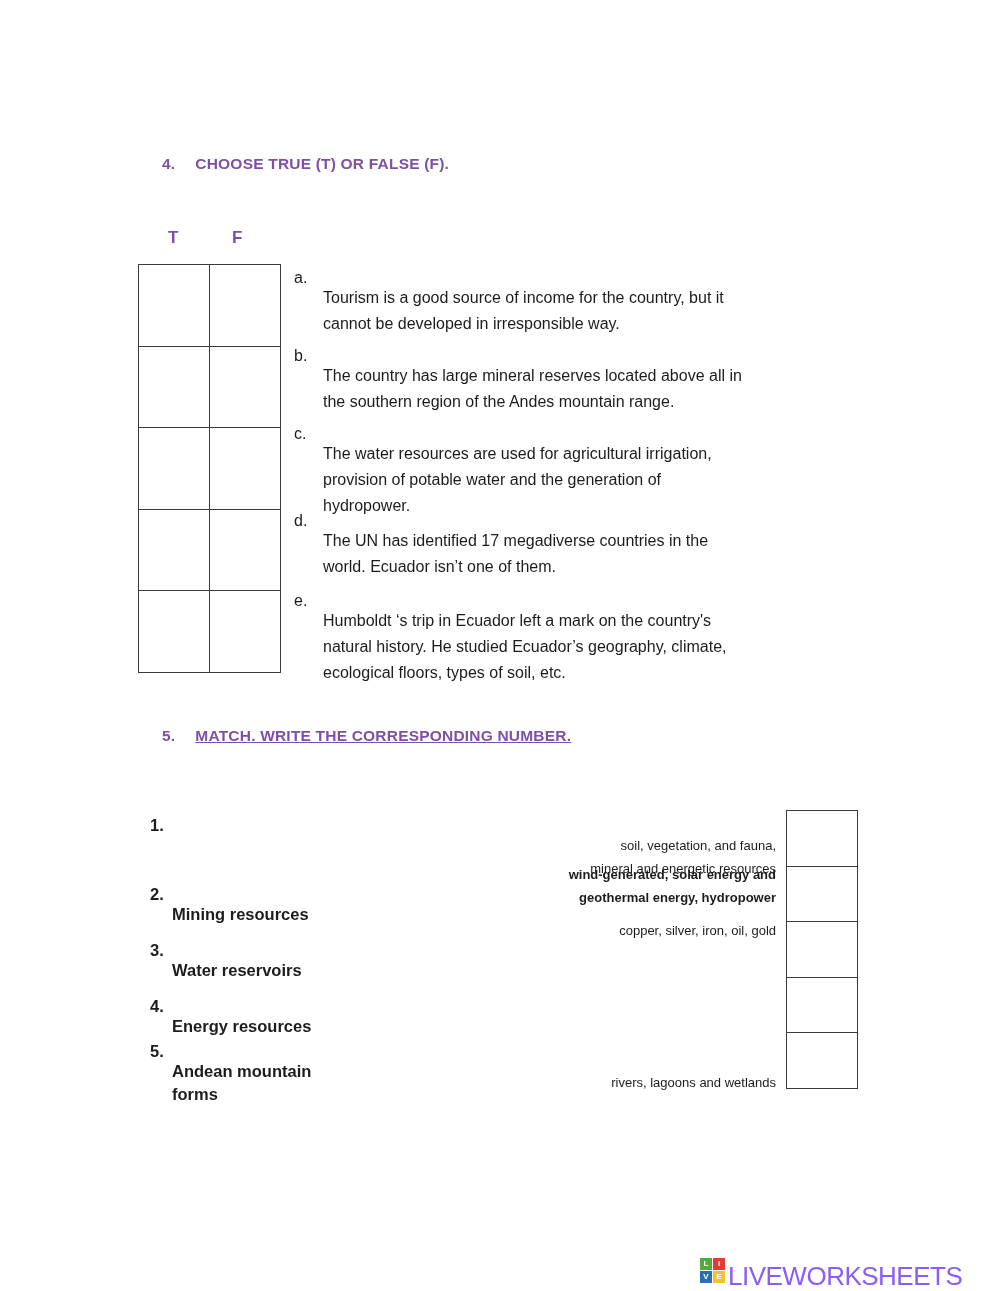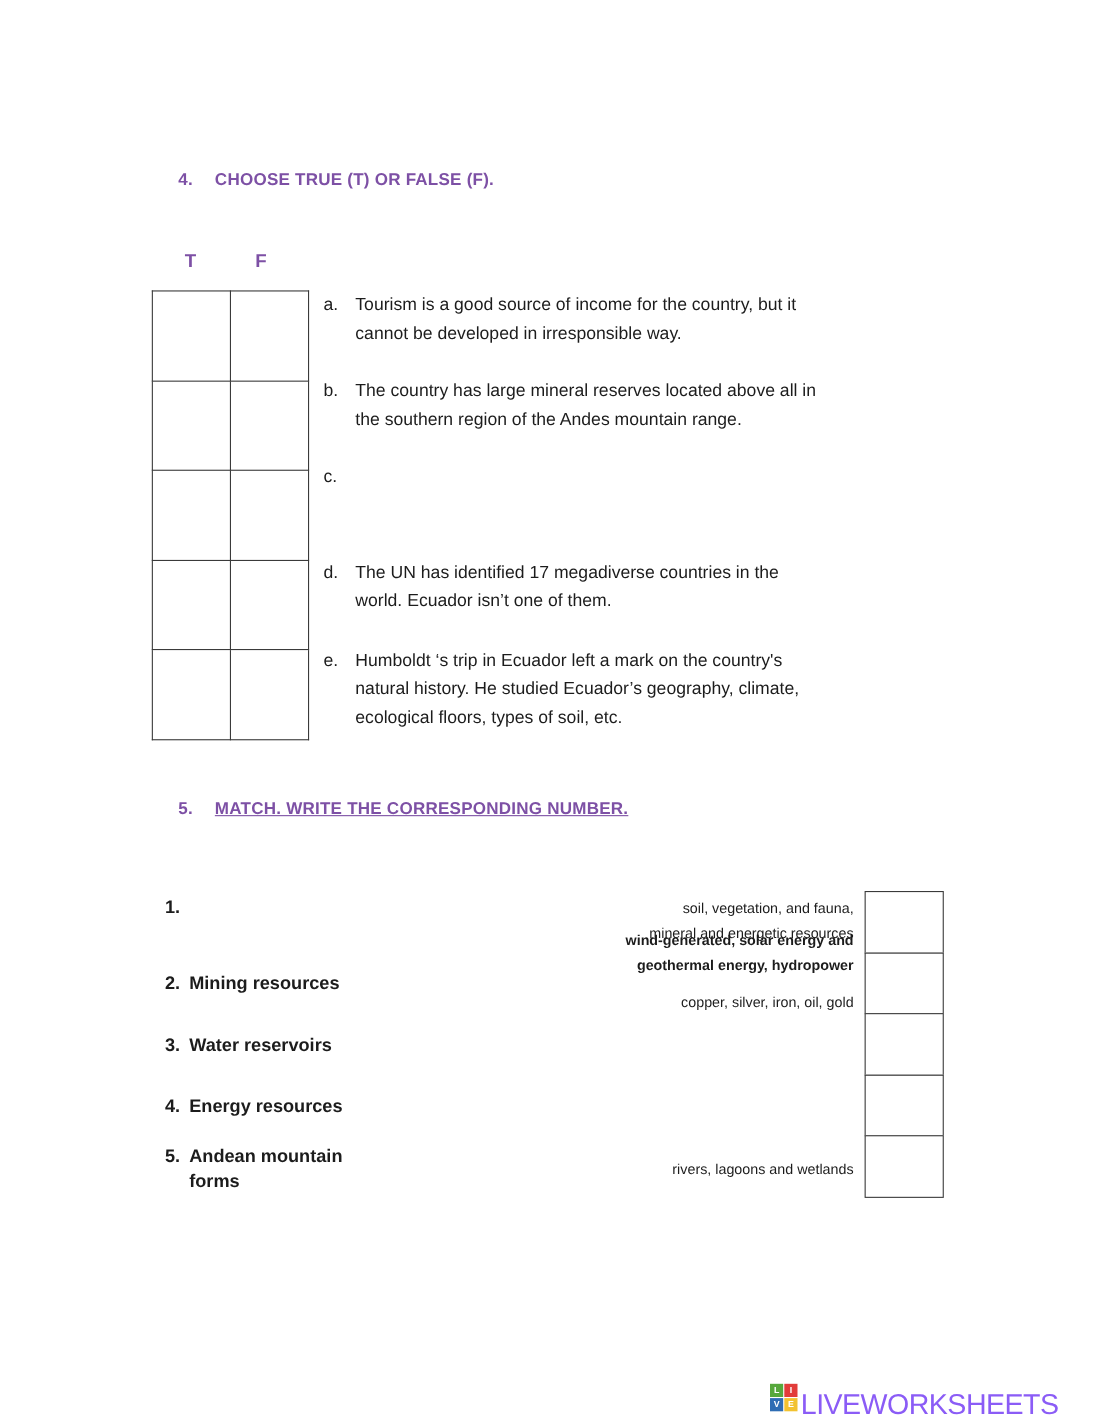--- a/index.html
+++ b/index.html
@@ -41,21 +41,21 @@
   }
   .statement {
     position: absolute;
     left: 294px;
     width: 565px;
     display: flex;
     font-size: 16px;
     line-height: 26px;
   }
   .statement .letter { width: 29px; flex-shrink: 0; }
-  .pre { white-space: pre-line; }
+  .pre { white-space: pre-line; margin-top: 20px; }
   .match-left {
     position: absolute;
     left: 150px;
     display: flex;
     font-weight: bold;
     font-size: 16.5px;
     line-height: 23px;
   }
   .match-left .num { width: 22px; flex-shrink: 0; }
   .match-right {
@@ -153,20 +153,23 @@
     <span class="pre">Tourism is a good source of income for the country, but it
 cannot be developed in irresponsible way.</span>
   </div>
   <div class="statement" style="top:343px;">
     <span class="letter">b.</span>
     <span class="pre">The country has large mineral reserves located above all in
 the southern region of the Andes mountain range.</span>
   </div>
   <div class="statement" style="top:421px;">
     <span class="letter">c.</span>
+    <span class="pre">The water resources are used for agricultural irrigation,
+provision of potable water and the generation of
+hydropower.</span>
   </div>
   <div class="statement" style="top:508px;">
     <span class="letter">d.</span>
     <span class="pre">The UN has identified 17 megadiverse countries in the
 world. Ecuador isn’t one of them.</span>
   </div>
   <div class="statement" style="top:588px;">
     <span class="letter">e.</span>
     <span class="pre">Humboldt ‘s trip in Ecuador left a mark on the country's
 natural history. He studied Ecuador’s geography, climate,

